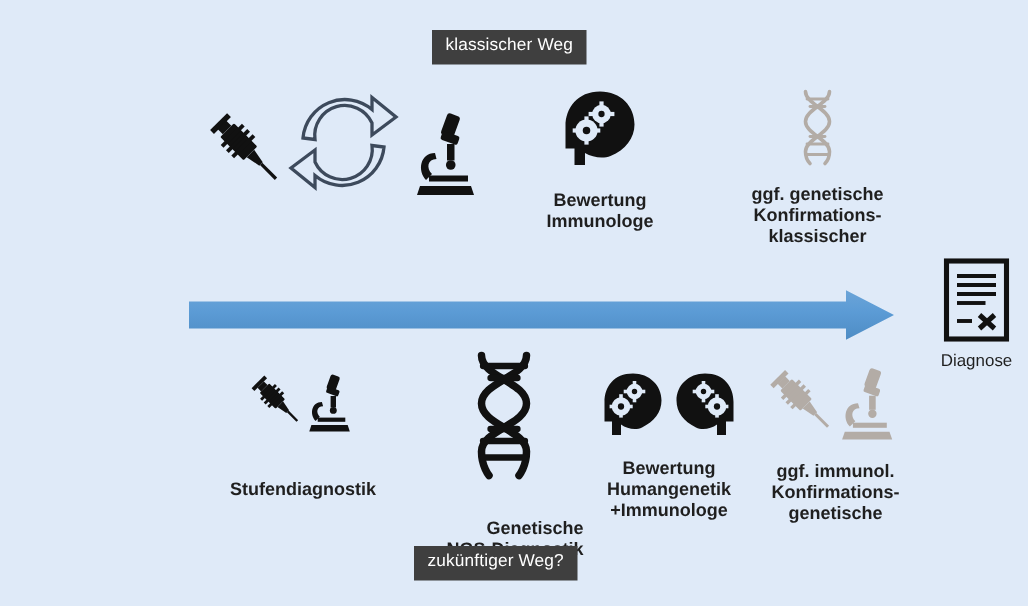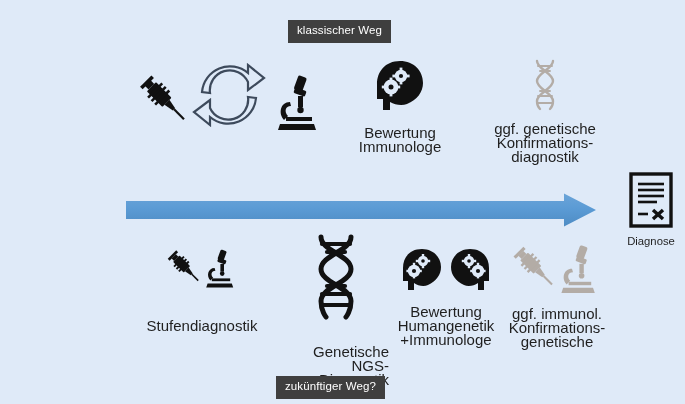--- a/index.html
+++ b/index.html
@@ -26,21 +26,21 @@
     position: absolute;
     background: #3f3f3f;
     color: #ffffff;
     font-size: 11.5px;
     line-height: 1;
     padding: 5px 9px 6px 9px;
     white-space: nowrap;
     letter-spacing: 0.1px;
   }
   #badge-top  { left: 288px; top: 20px; }
-  #badge-bot  { left: 276px; top: 376px; }
+  #badge-bot  { left: 276px; top: 364px; }
 
   
   .endpoint {
     position: absolute;
     text-align: center;
     width: 130px;
   }
   .endpoint .ep-icon { height: 58px; display:block; }
   .endpoint .ep-label {
     display: block;
@@ -66,25 +66,26 @@
   .stage {
     position: absolute;
     text-align: center;
   }
   .stage .stage-icons {
     display: flex;
     align-items: flex-end;
     justify-content: center;
   }
   .stage .stage-label {
-    font-size: 15px;
+    font-size: 12px;
     color: #1f1f1f;
     line-height: 14.2px;
     margin-top: 4px;
     white-space: pre-line;
+    font-weight: bold;
   }
 
   
   #stage-t1 { left: 138px; top: 56px;  width: 184px; }
   #stage-t1 .stage-label { margin-top: 6px; }
   #stage-t2 { left: 344px; top: 58px;  width: 112px; }
   #stage-t2 .stage-label { margin-top: 8px; }
   #stage-t3 { left: 484px; top: 58px;  width: 122px; }
   #stage-t3 .stage-label { margin-top: 10px; }
 
@@ -229,21 +230,21 @@
             <line x1="12" y1="13" x2="22" y2="13"></line>
             <line x1="12" y1="33" x2="22" y2="33"></line>
             <line x1="10" y1="38" x2="24" y2="38"></line>
             <line x1="10" y1="45" x2="24" y2="45"></line>
           </g>
         </svg>
       </span>
     </div>
     <div class="stage-label">ggf. genetische
 Konfirmations-
-diagnostik</div>
+klassischer</div>
   </div>
 
   <div class="stage" id="stage-b1">
     <div class="stage-icons">
       <span>
         <svg width="36" height="42" viewBox="0 0 36 42">
           <g transform="rotate(-45 18 21)" fill="#111111">
             <rect x="13" y="3" width="12" height="2.6"></rect>
             <rect x="16" y="5.6" width="6" height="3.4"></rect>
             <rect x="14.6" y="9" width="9" height="15" rx="0.8"></rect>

